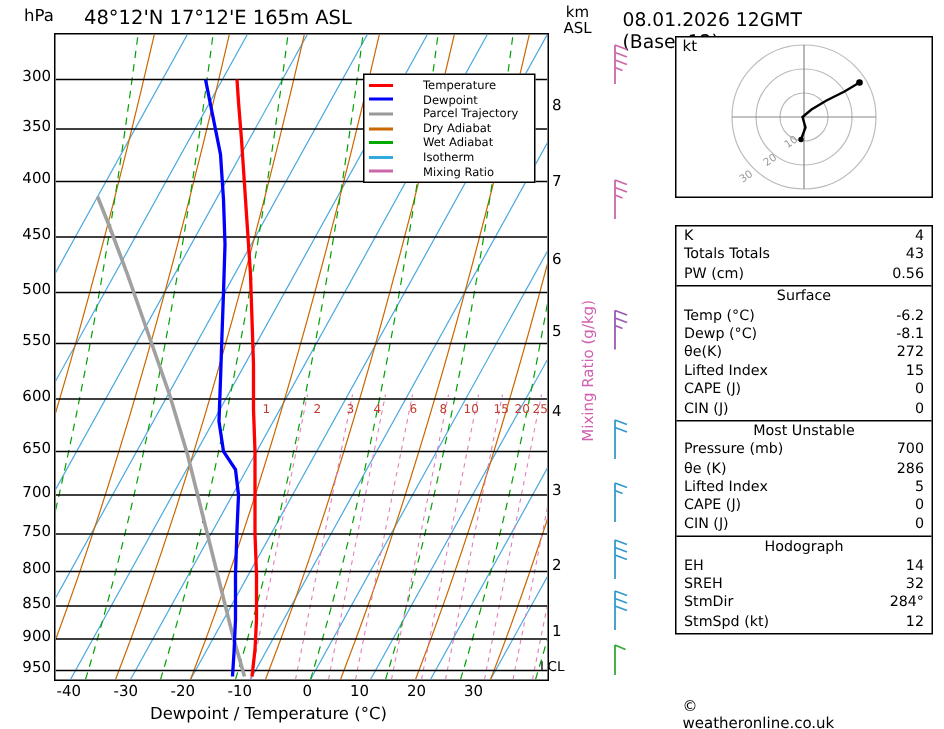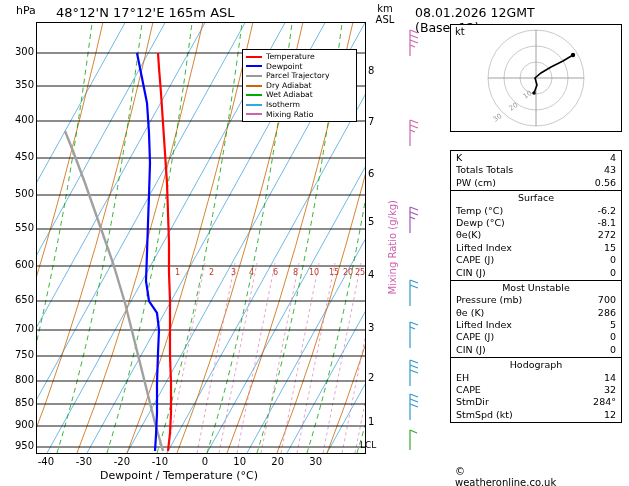--- a/index.html
+++ b/index.html
@@ -25,21 +25,21 @@
   
   .kmlab{position:absolute;left:368px;font-size:10px;color:#000;width:14px;text-align:left;}
   .lcl{position:absolute;left:360px;top:440px;font-size:9px;color:#000;}
 
   
   .mixtitle{position:absolute;left:387px;top:200px;font-size:10px;color:#d060b0;
      writing-mode:vertical-rl;transform:rotate(180deg);white-space:nowrap;}
 
   
   .legend{position:absolute;left:205px;top:26px;width:115px;background:#fff;border:1px solid #000;padding:2px 3px;box-sizing:border-box;}
-  .legend .row{display:flex;align-items:center;height:9.6px;}
+  .legend .row{display:flex;align-items:center;height:9.6px;gap:16px;}
   .legend .swatch{width:16px;height:2px;margin-right:4px;flex:none;}
   .legend .lt{font-size:7.7px;color:#000;line-height:9.6px;white-space:nowrap;}
 
   
   .mixnum{position:absolute;font-size:8px;color:#c0392b;}
 
   
   .hodo{position:absolute;left:450px;top:24px;width:172px;height:108px;border:1px solid #000;background:#fff;box-sizing:border-box;}
   .ktlab{position:absolute;left:455px;top:26px;font-size:10px;color:#000;}
 
@@ -367,21 +367,21 @@
       </div>
     </div>
 
     <div class="sec">
       <div class="ctr">Hodograph</div>
       <div class="line">
         <span class="k">EH</span>
         <span class="v">14</span>
       </div>
       <div class="line">
-        <span class="k">CAPE</span>
+        <span class="k">SREH</span>
         <span class="v">32</span>
       </div>
       <div class="line">
         <span class="k">StmDir</span>
         <span class="v">284°</span>
       </div>
       <div class="line">
         <span class="k">StmSpd (kt)</span>
         <span class="v">12</span>
       </div>

